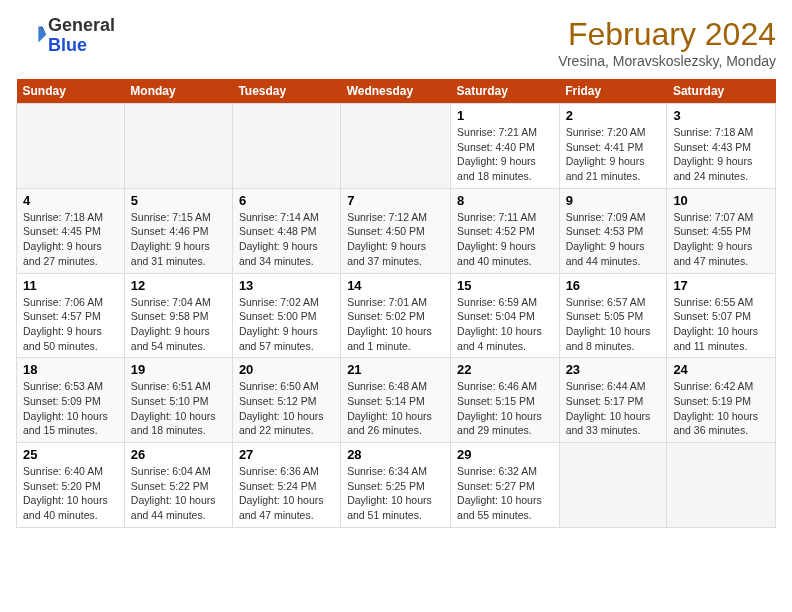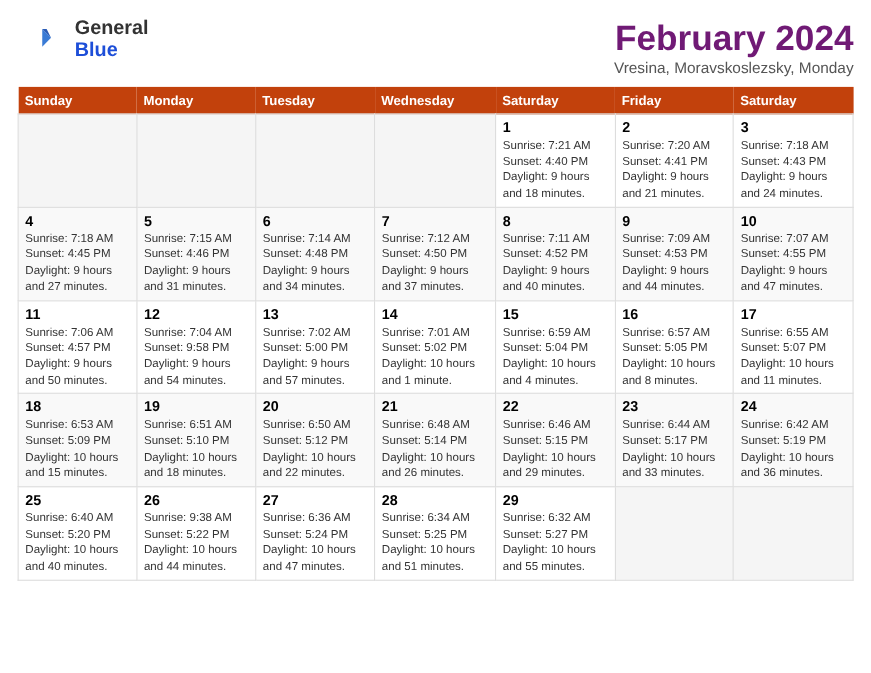--- a/index.html
+++ b/index.html
@@ -12,40 +12,40 @@
     }
     .header-area {
       display: flex;
       justify-content: space-between;
       align-items: flex-start;
       margin-bottom: 10px;
     }
     .logo {
       display: flex;
       align-items: center;
-      gap: 20px;
+      gap: 0;
     }
     .logo-text {
       font-size: 18px;
       font-weight: bold;
       line-height: 1.1;
     }
     .logo-general { color: #333; }
     .logo-blue { color: #1d4ed8; }
     .logo-icon {
       width: 32px;
       height: 32px;
     }
     .title-area {
       text-align: right;
     }
     .month-title {
       font-size: 32px;
-      font-weight: bold;
-      color: #701a75;
+      font-weight: normal;
+      color: #a16207;
     }
     .location {
       font-size: 14px;
       color: #555;
     }
     table {
       width: 100%;
       border-collapse: collapse;
       font-size: 11px;
     }
@@ -303,21 +303,21 @@
       <tr>
         <td>
           <span class="day-num">25</span>
           <div class="day-info">Sunrise: 6:40 AM
 Sunset: 5:20 PM
 Daylight: 10 hours
 and 40 minutes.</div>
         </td>
         <td>
           <span class="day-num">26</span>
-          <div class="day-info">Sunrise: 9:38 AM
+          <div class="day-info">Sunrise: 6:04 AM
 Sunset: 5:22 PM
 Daylight: 10 hours
 and 44 minutes.</div>
         </td>
         <td>
           <span class="day-num">27</span>
           <div class="day-info">Sunrise: 6:36 AM
 Sunset: 5:24 PM
 Daylight: 10 hours
 and 47 minutes.</div>

